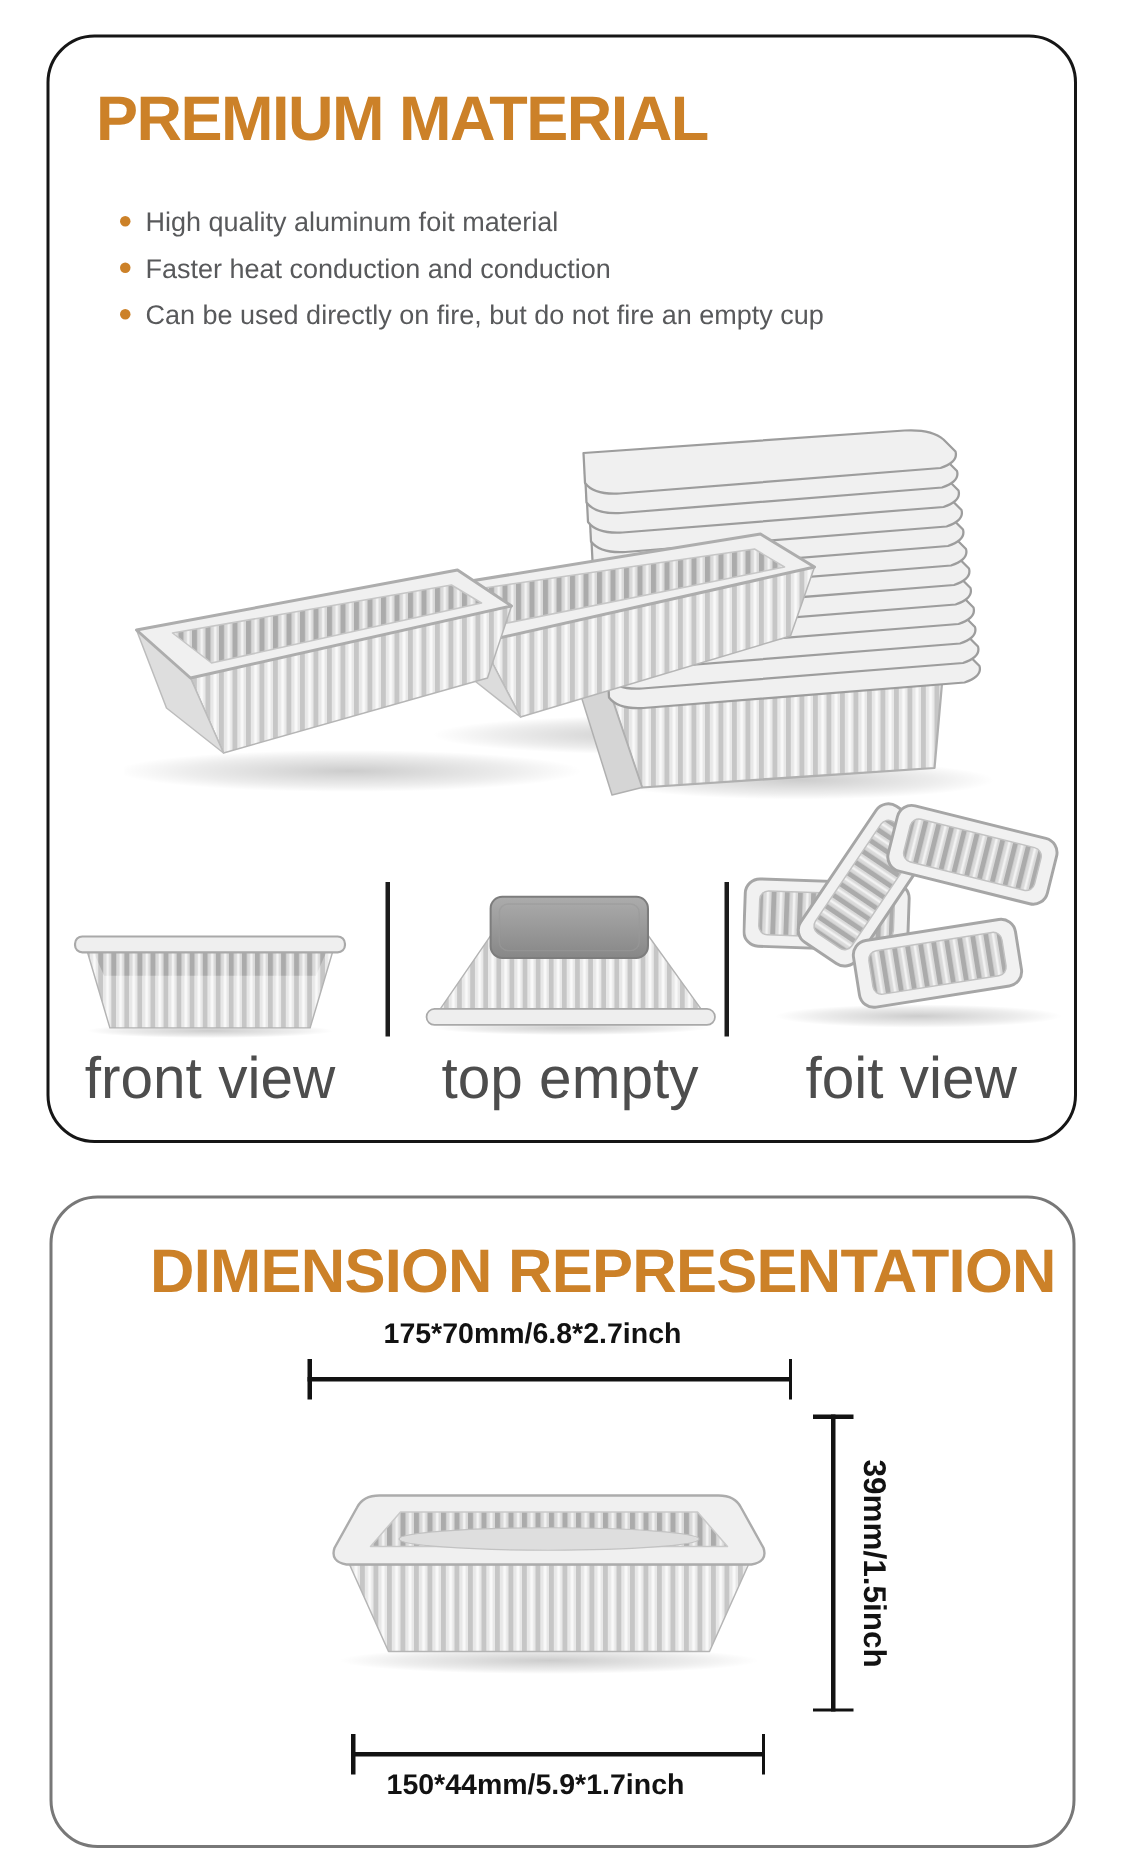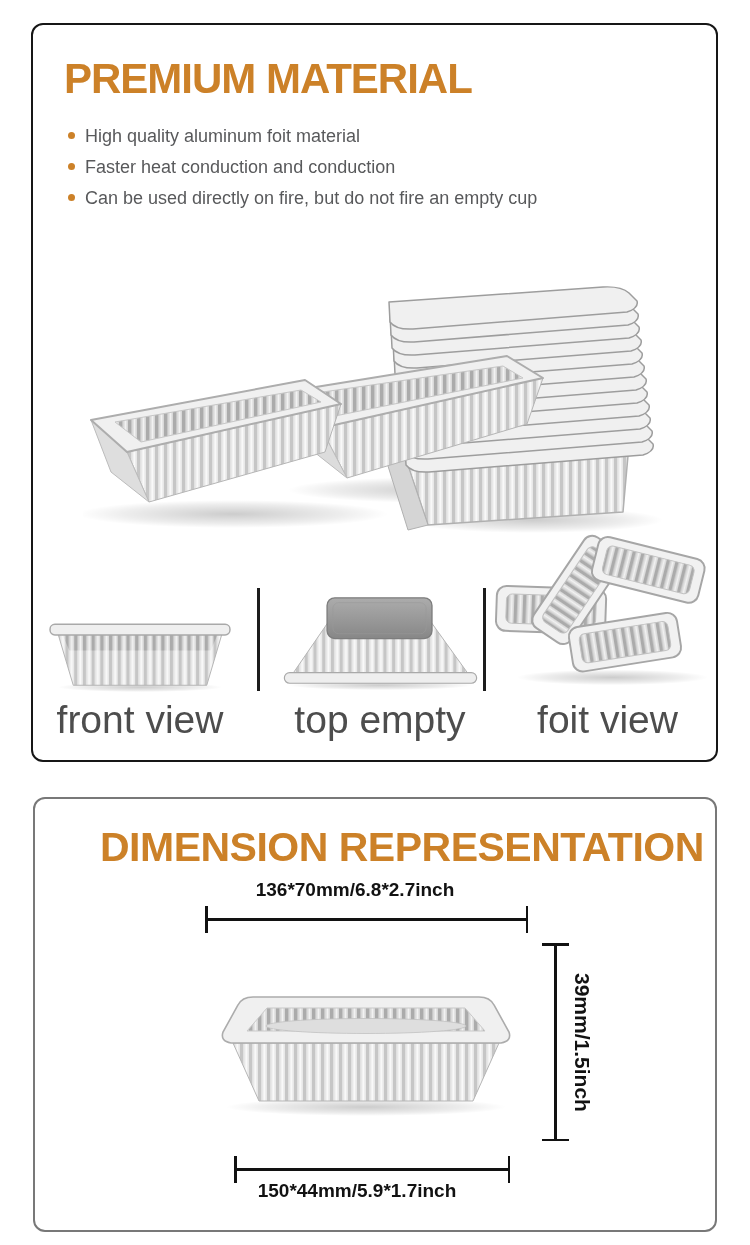--- a/index.html
+++ b/index.html
@@ -5,30 +5,30 @@
   :root{
     --accent:#CC8128; --body-text:#58595B; --view-label:#4D4D4D;
     --dimension-text:#121212; --card1-border:#161616; --card2-border:#787878;
   }
   *{box-sizing:border-box;}
   html,body{margin:0;padding:0;}
   body{
     width:750px;height:1245px;background:#ffffff;position:relative;
     font-family:"Liberation Sans", sans-serif;overflow:hidden;
   }
-  .card{position:absolute;background:#fff;border-radius:12px;}
+  .card{position:absolute;background:#fff;border-radius:32px;}
   .card-premium{left:31px;top:23px;width:687px;height:739px;border:2px solid var(--card1-border);}
   .card-dimension{left:33px;top:797px;width:684px;height:435px;border:2px solid var(--card2-border);}
   .section-title{
     position:absolute;left:31px;top:33px;margin:0;
     font-weight:bold;color:var(--accent);line-height:1;white-space:nowrap;
   }
   .card-premium .section-title{font-size:42px;letter-spacing:-1px;}
   .card-dimension .section-title{font-size:41px;top:28px;letter-spacing:-0.5px;margin-left:34px;}
-  .bullets{position:absolute;left:35px;top:102px;margin:0;padding:0;list-style:none;text-align:right;}
+  .bullets{position:absolute;left:35px;top:102px;margin:12px;padding:0;list-style:none;text-align:right;}
   .bullets li{display:flex;align-items:flex-start;margin-bottom:13px;font-size:18px;line-height:18px;color:var(--body-text);}
   .bullet-dot{flex:0 0 7px;width:7px;height:7px;border-radius:50%;background:var(--accent);margin:5px 10px 0 0;}
   .main-photo{position:absolute;left:50px;top:225px;width:585px;height:290px;}
   .views-row{position:absolute;left:0;top:520px;width:687px;height:200px;}
   .view-block{position:absolute;text-align:center;}
   .view-block .view-img{height:148px;display:flex;align-items:flex-end;justify-content:center;overflow:visible;}
   .view-label{margin-top:6px;font-size:39px;color:var(--view-label);line-height:1.1;}
   .view-divider{position:absolute;top:43px;width:3px;height:103px;background:#1c1c1c;}
   .divider-1{left:224px;}
   .divider-2{left:450px;}
@@ -188,21 +188,21 @@
       </div>
       <div class="view-label">foit view</div>
     </div>
   </div>
 </section>
 
 <section class="card card-dimension">
   <h2 class="section-title">DIMENSION REPRESENTATION</h2>
 
   <div class="diagram">
-    <div class="dim-label dim-label-top">136*70mm/6.8*2.7inch</div>
+    <div class="dim-label dim-label-top">175*70mm/6.8*2.7inch</div>
     <div class="dim-line-h dim-line-top"></div>
 
     <div class="dim-line-v"></div>
     <div class="dim-label-height">39mm/1.5inch</div>
 
     <div class="dim-product">
       <svg viewBox="0 0 306 142" width="306" height="142">
         <ellipse cx="153" cy="128" rx="140" ry="9" fill="url(#shadowGrad)"></ellipse>
         <path d="M20,64 L286,64 L260,122 L46,122 Z" fill="url(#ribs)" stroke="#b5b5b5" stroke-width="1" stroke-linejoin="round"></path>
         <path d="M40,18 L266,18 Q277,18 281,26 L296,53 Q299,62 288,64 L18,64 Q7,62 10,53 L25,26 Q29,18 40,18 Z" fill="#f0f0f0" stroke="#acacac" stroke-width="1.6"></path>

